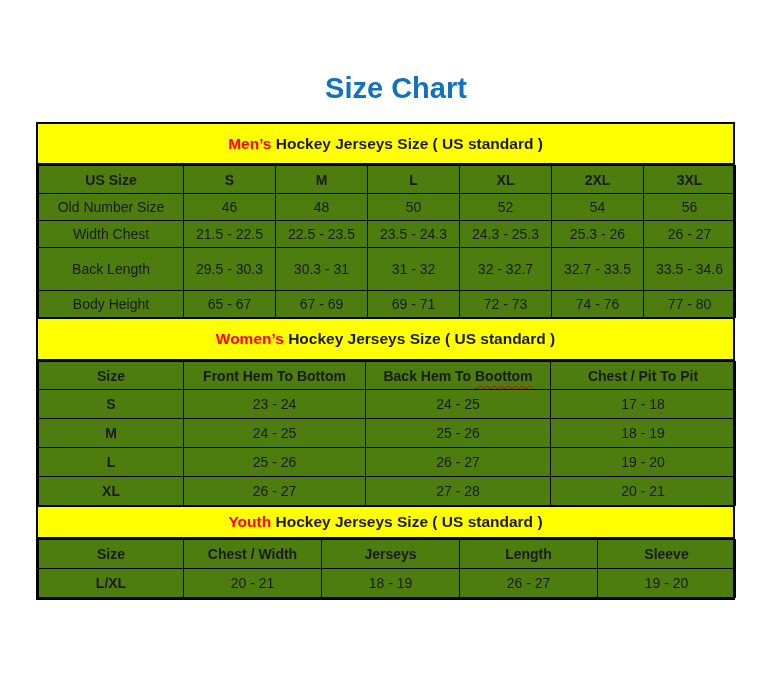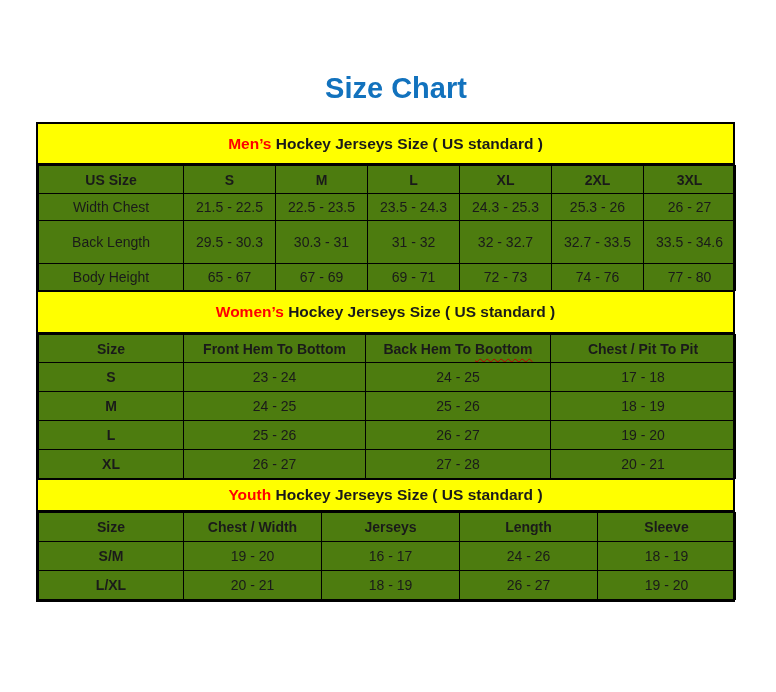--- a/index.html
+++ b/index.html
@@ -64,20 +64,29 @@
             <th>US Size</th>
             <th>S</th>
             <th>M</th>
             <th>L</th>
             <th>XL</th>
             <th>2XL</th>
             <th>3XL</th>
           </tr>
         </thead>
         <tbody>
+          <tr style="height: 27px;">
+            <td>Old Number Size</td>
+            <td>46</td>
+            <td>48</td>
+            <td>50</td>
+            <td>52</td>
+            <td>54</td>
+            <td>56</td>
+          </tr>
           <tr style="height: 27px;">
             <td>Width Chest</td>
             <td>21.5 - 22.5</td>
             <td>22.5 - 23.5</td>
             <td>23.5 - 24.3</td>
             <td>24.3 - 25.3</td>
             <td>25.3 - 26</td>
             <td>26 - 27</td>
           </tr>
           <tr style="height: 43px;">
@@ -159,27 +168,20 @@
         <thead>
           <tr style="height: 29px;">
             <th>Size</th>
             <th>Chest / Width</th>
             <th>Jerseys</th>
             <th>Length</th>
             <th>Sleeve</th>
           </tr>
         </thead>
         <tbody>
-          <tr style="height: 29px;">
-            <td class="label-bold">S/M</td>
-            <td>19 - 20</td>
-            <td>16 - 17</td>
-            <td>24 - 26</td>
-            <td>18 - 19</td>
-          </tr>
           <tr style="height: 29px; margin-top: 28px;">
             <td class="label-bold">L/XL</td>
             <td>20 - 21</td>
             <td>18 - 19</td>
             <td>26 - 27</td>
             <td>19 - 20</td>
           </tr>
         </tbody>
       </table>
     </div>

